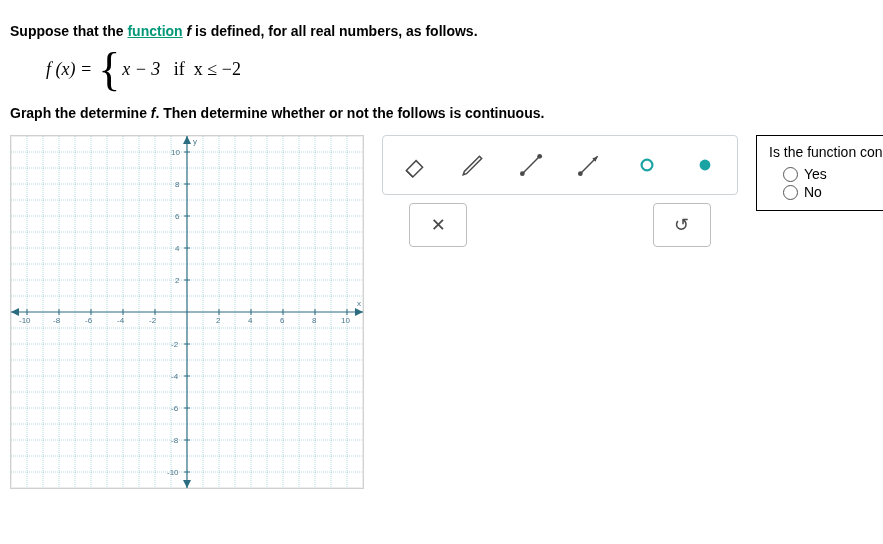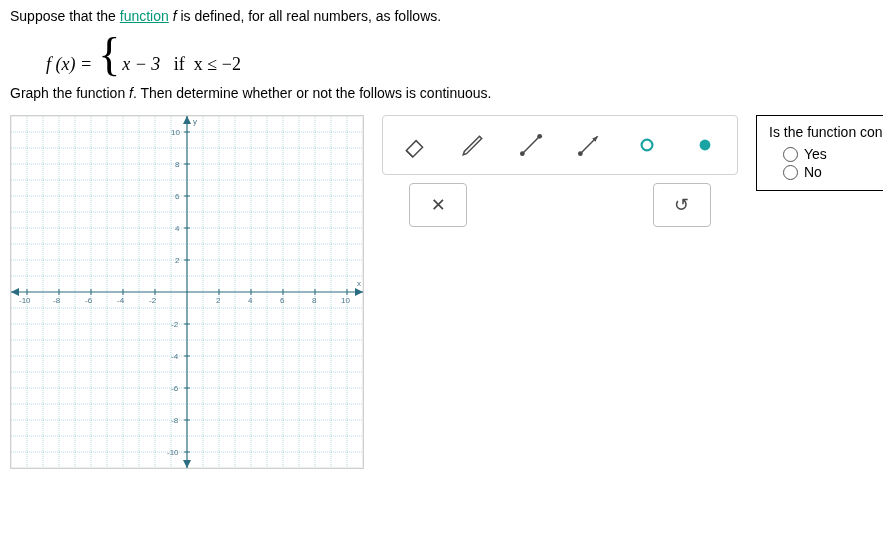--- a/index.html
+++ b/index.html
@@ -1,20 +1,20 @@
 <!DOCTYPE html>
 <html><head>
 <meta charset="utf-8">
 <style>
   :root{font-family:Verdana,Geneva,sans-serif;font-size:14px;color:#000;}
   body{margin:0;padding:8px 10px;width:883px;box-sizing:border-box;background:#fff;}
   a.term{color:#009879;text-decoration:underline;}
   .italic{font-style:italic;}
-  .problem p{margin:0 0 10px 0;}
-  .piecewise{display:flex;align-items:flex-end;margin:8px 0 10px 36px;font-family:'Times New Roman',serif;font-size:18px;}
+  .problem p{margin:15px 0 10px 0;font-weight:bold;}
+  .piecewise{display:flex;align-items:center;margin:8px 0 10px 36px;font-family:'Times New Roman',serif;font-size:18px;}
   .piecewise .lhs{font-style:italic;margin-right:4px;}
   .brace{font-size:46px;line-height:0.9;font-family:'Times New Roman',serif;margin:0 2px;}
   .pieces{display:flex;flex-direction:column;gap:20px;}
   .pieces span{white-space:pre;}
   .workarea{display:flex;align-items:flex-start;gap:18px;margin-top:14px;}
   
   .graphwrap{width:352px;height:352px;border:1px solid #d0d0d0;box-shadow:inset 0 0 0 1px #eee;background:#fff;position:relative;}
   .gridline{stroke:#6fb2c7;stroke-width:0.5;stroke-dasharray:1 1;}
   .axis{stroke:#2b6c80;stroke-width:1.2;}
   .axiskey{fill:#2b6c80;}
@@ -43,21 +43,21 @@
 
   <div class="piecewise">
     <span class="lhs">f (x) = </span>
     <span class="brace">{</span>
     <div class="pieces">
       <span><span class="italic">x − 3</span>   <span>if  x ≤ −2</span></span>
     </div>
   </div>
 
   <p>
-    <span>Graph the function </span><span class="italic">f</span><span>. Then determine whether or not the follows is continuous.</span>
+    <span>Graph the determine </span><span class="italic">f</span><span>. Then determine whether or not the follows is continuous.</span>
   </p>
 </div>
 
 <div class="workarea">
 
   <div class="graphwrap">
     <svg class="graph" viewBox="0 0 352 352" width="352" height="352">
 
       <g>
 

